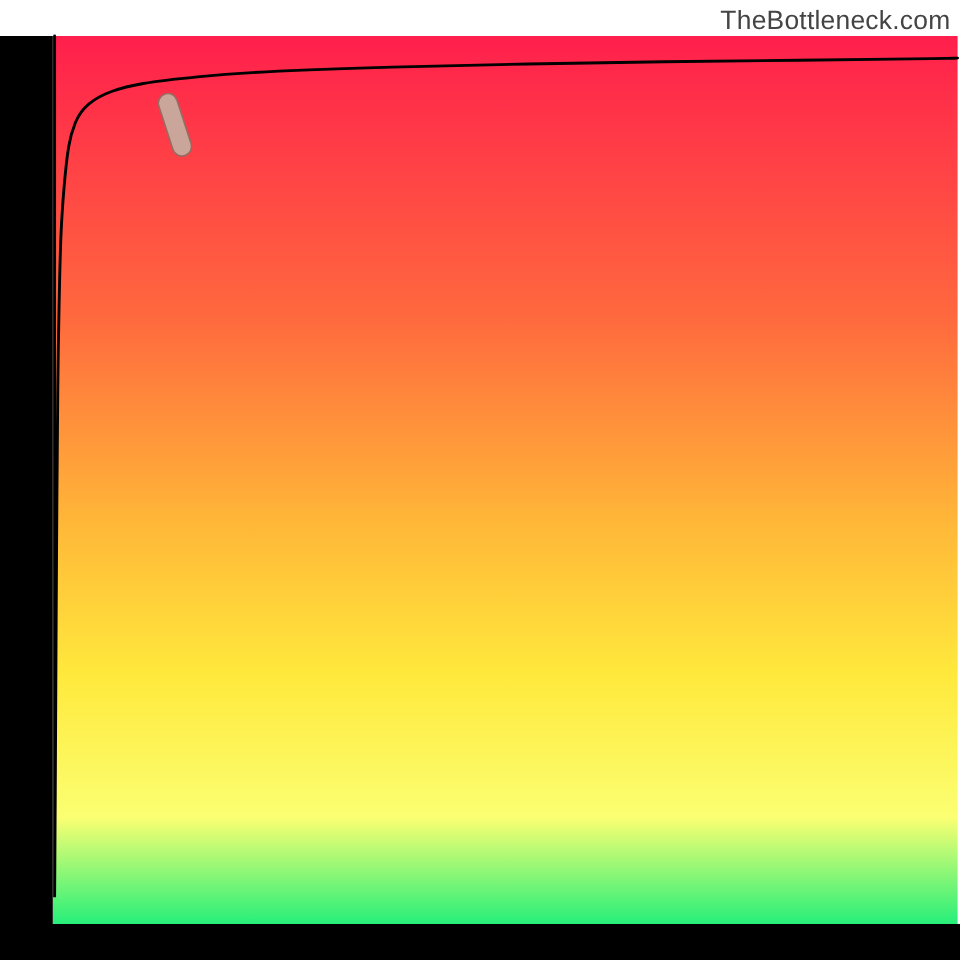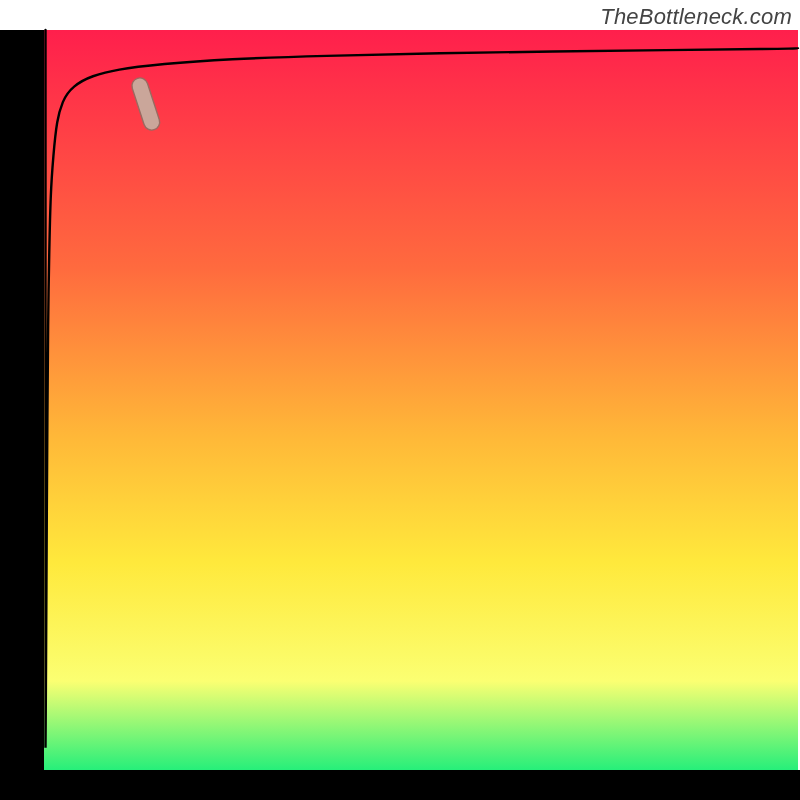--- a/index.html
+++ b/index.html
@@ -1,21 +1,20 @@
 <!DOCTYPE html>
 <html><head>
 <meta charset="utf-8">
 <style>
   * { margin: 0; padding: 0; box-sizing: border-box; }
   html, body { width: 800px; height: 800px; overflow: hidden; background: #fff; }
   .frame {
     position: relative;
     width: 800px;
     height: 752px;
-    font-style: italic;
   }
   .watermark {
     position: absolute;
     top: 4px;
     right: 8px;
     font-family: Arial, Helvetica, sans-serif;
     font-size: 22px;
     color: #444;
     letter-spacing: 0.2px;
   }

